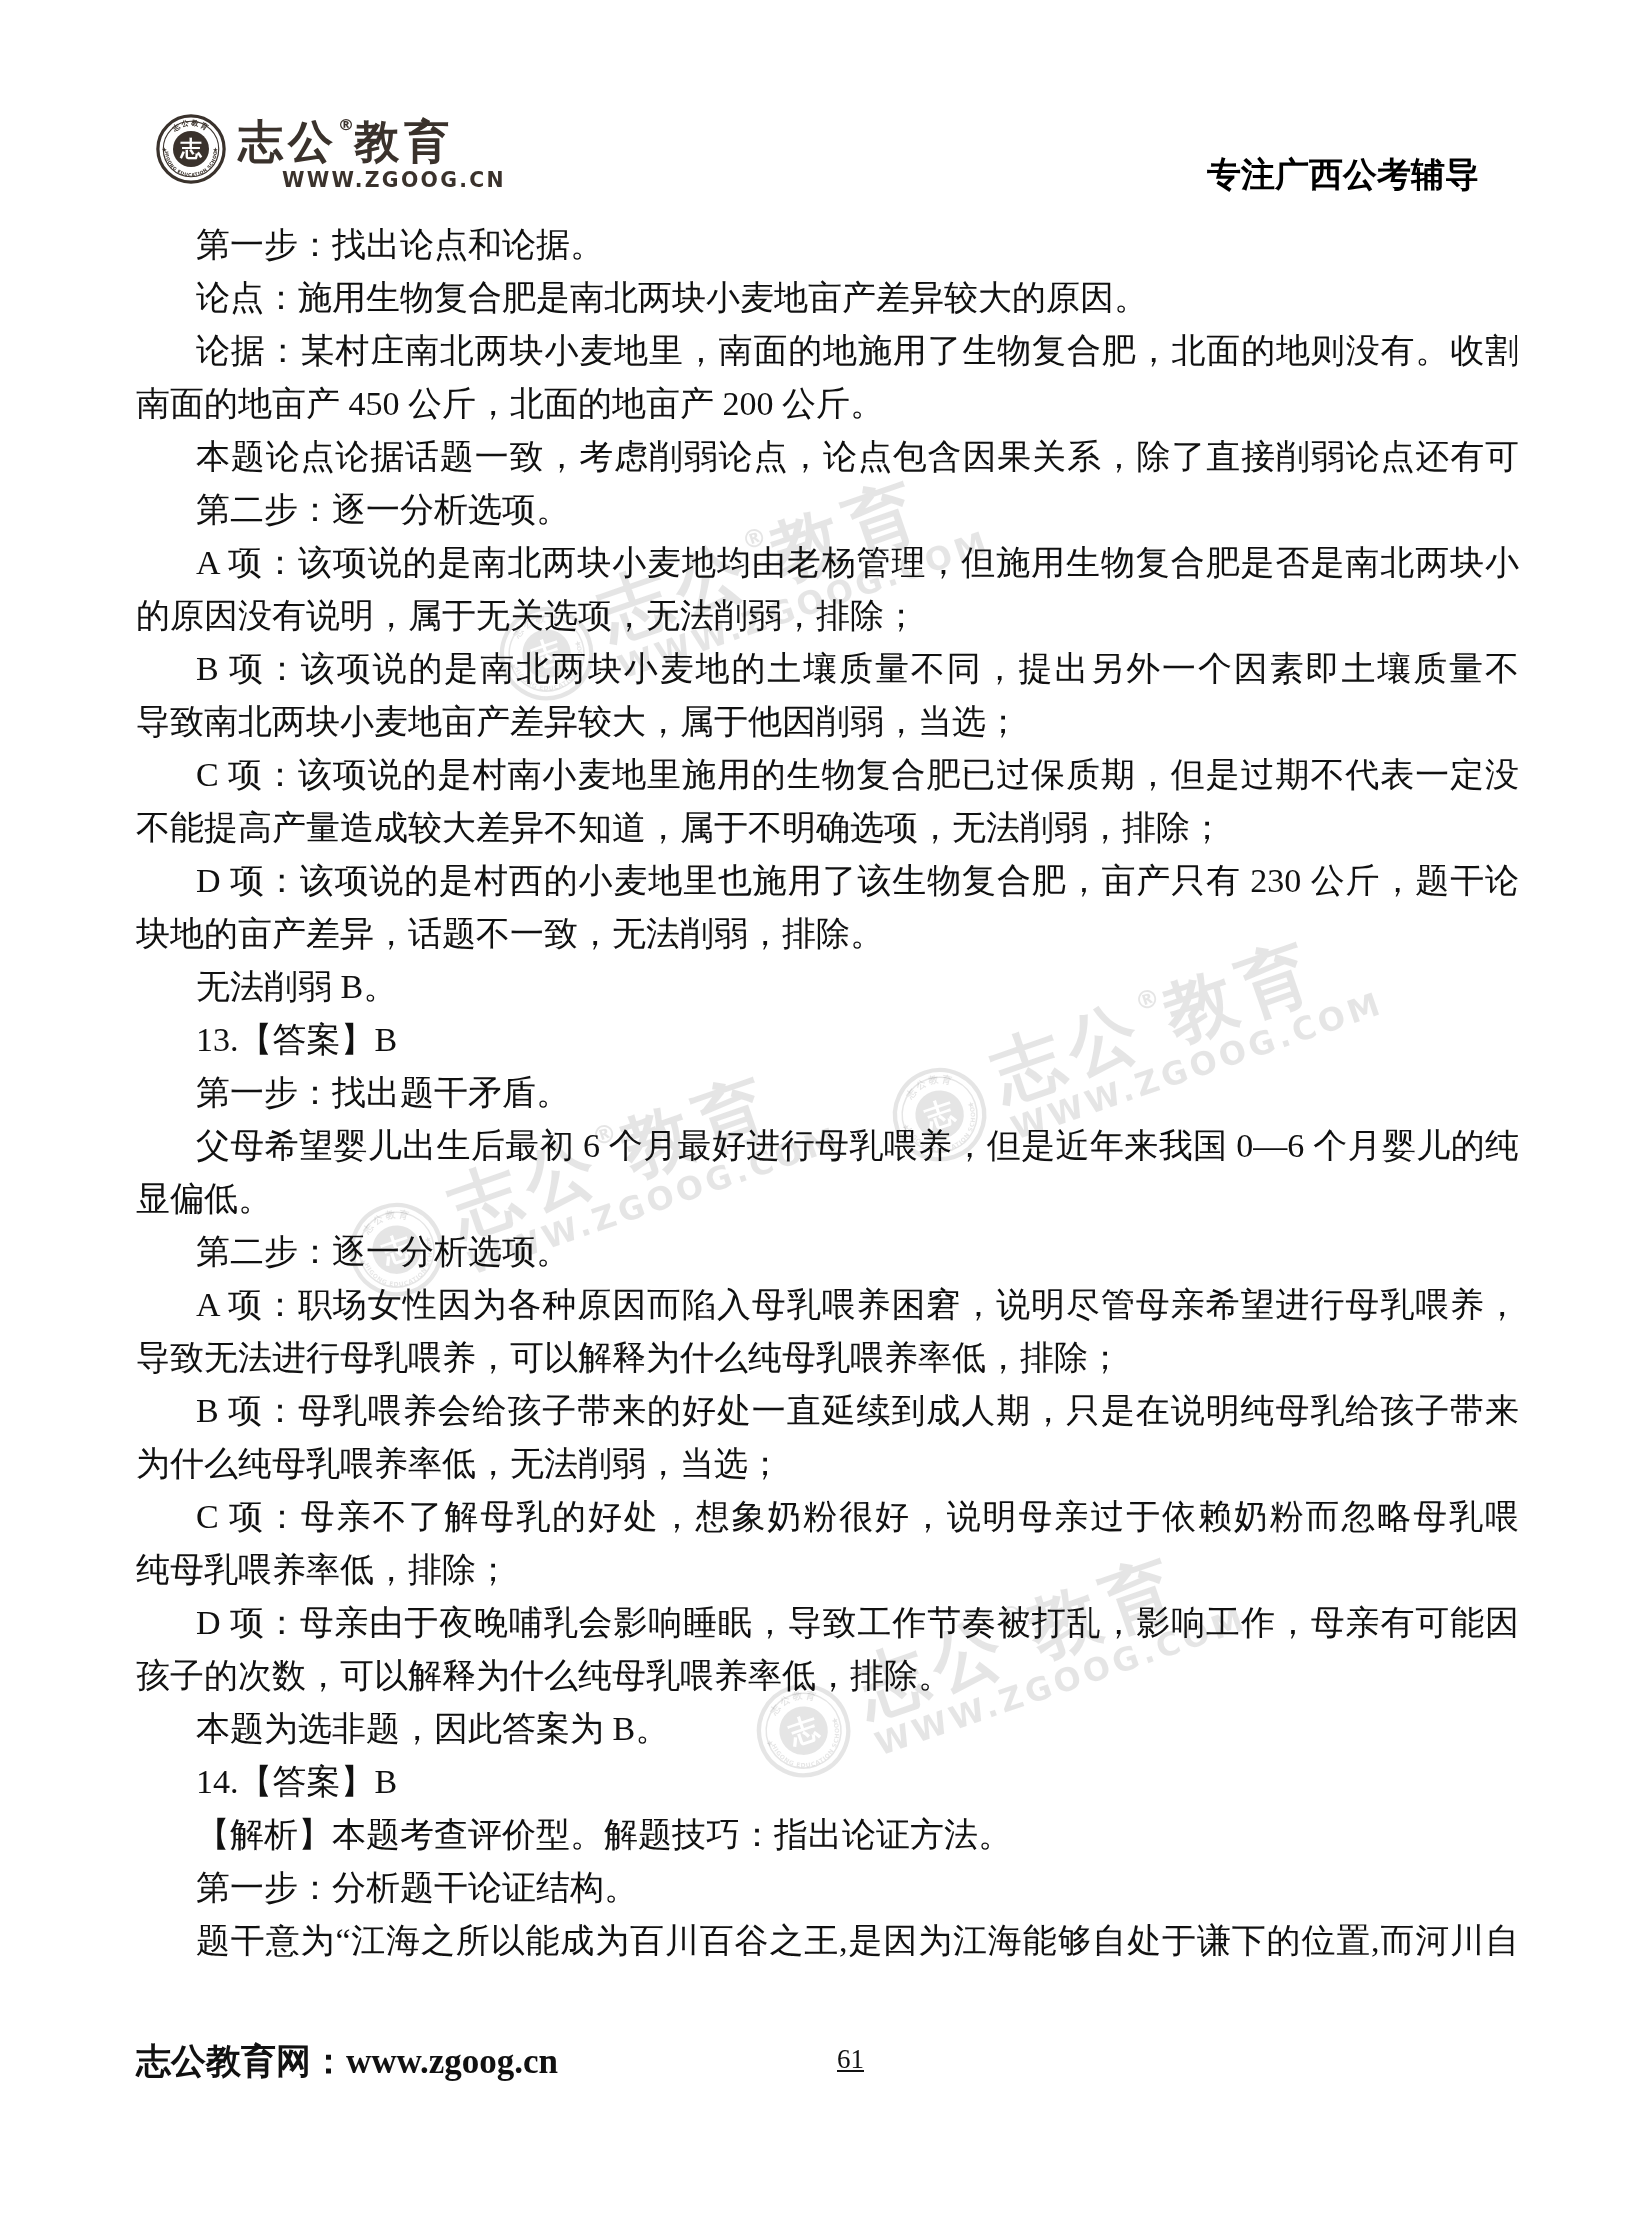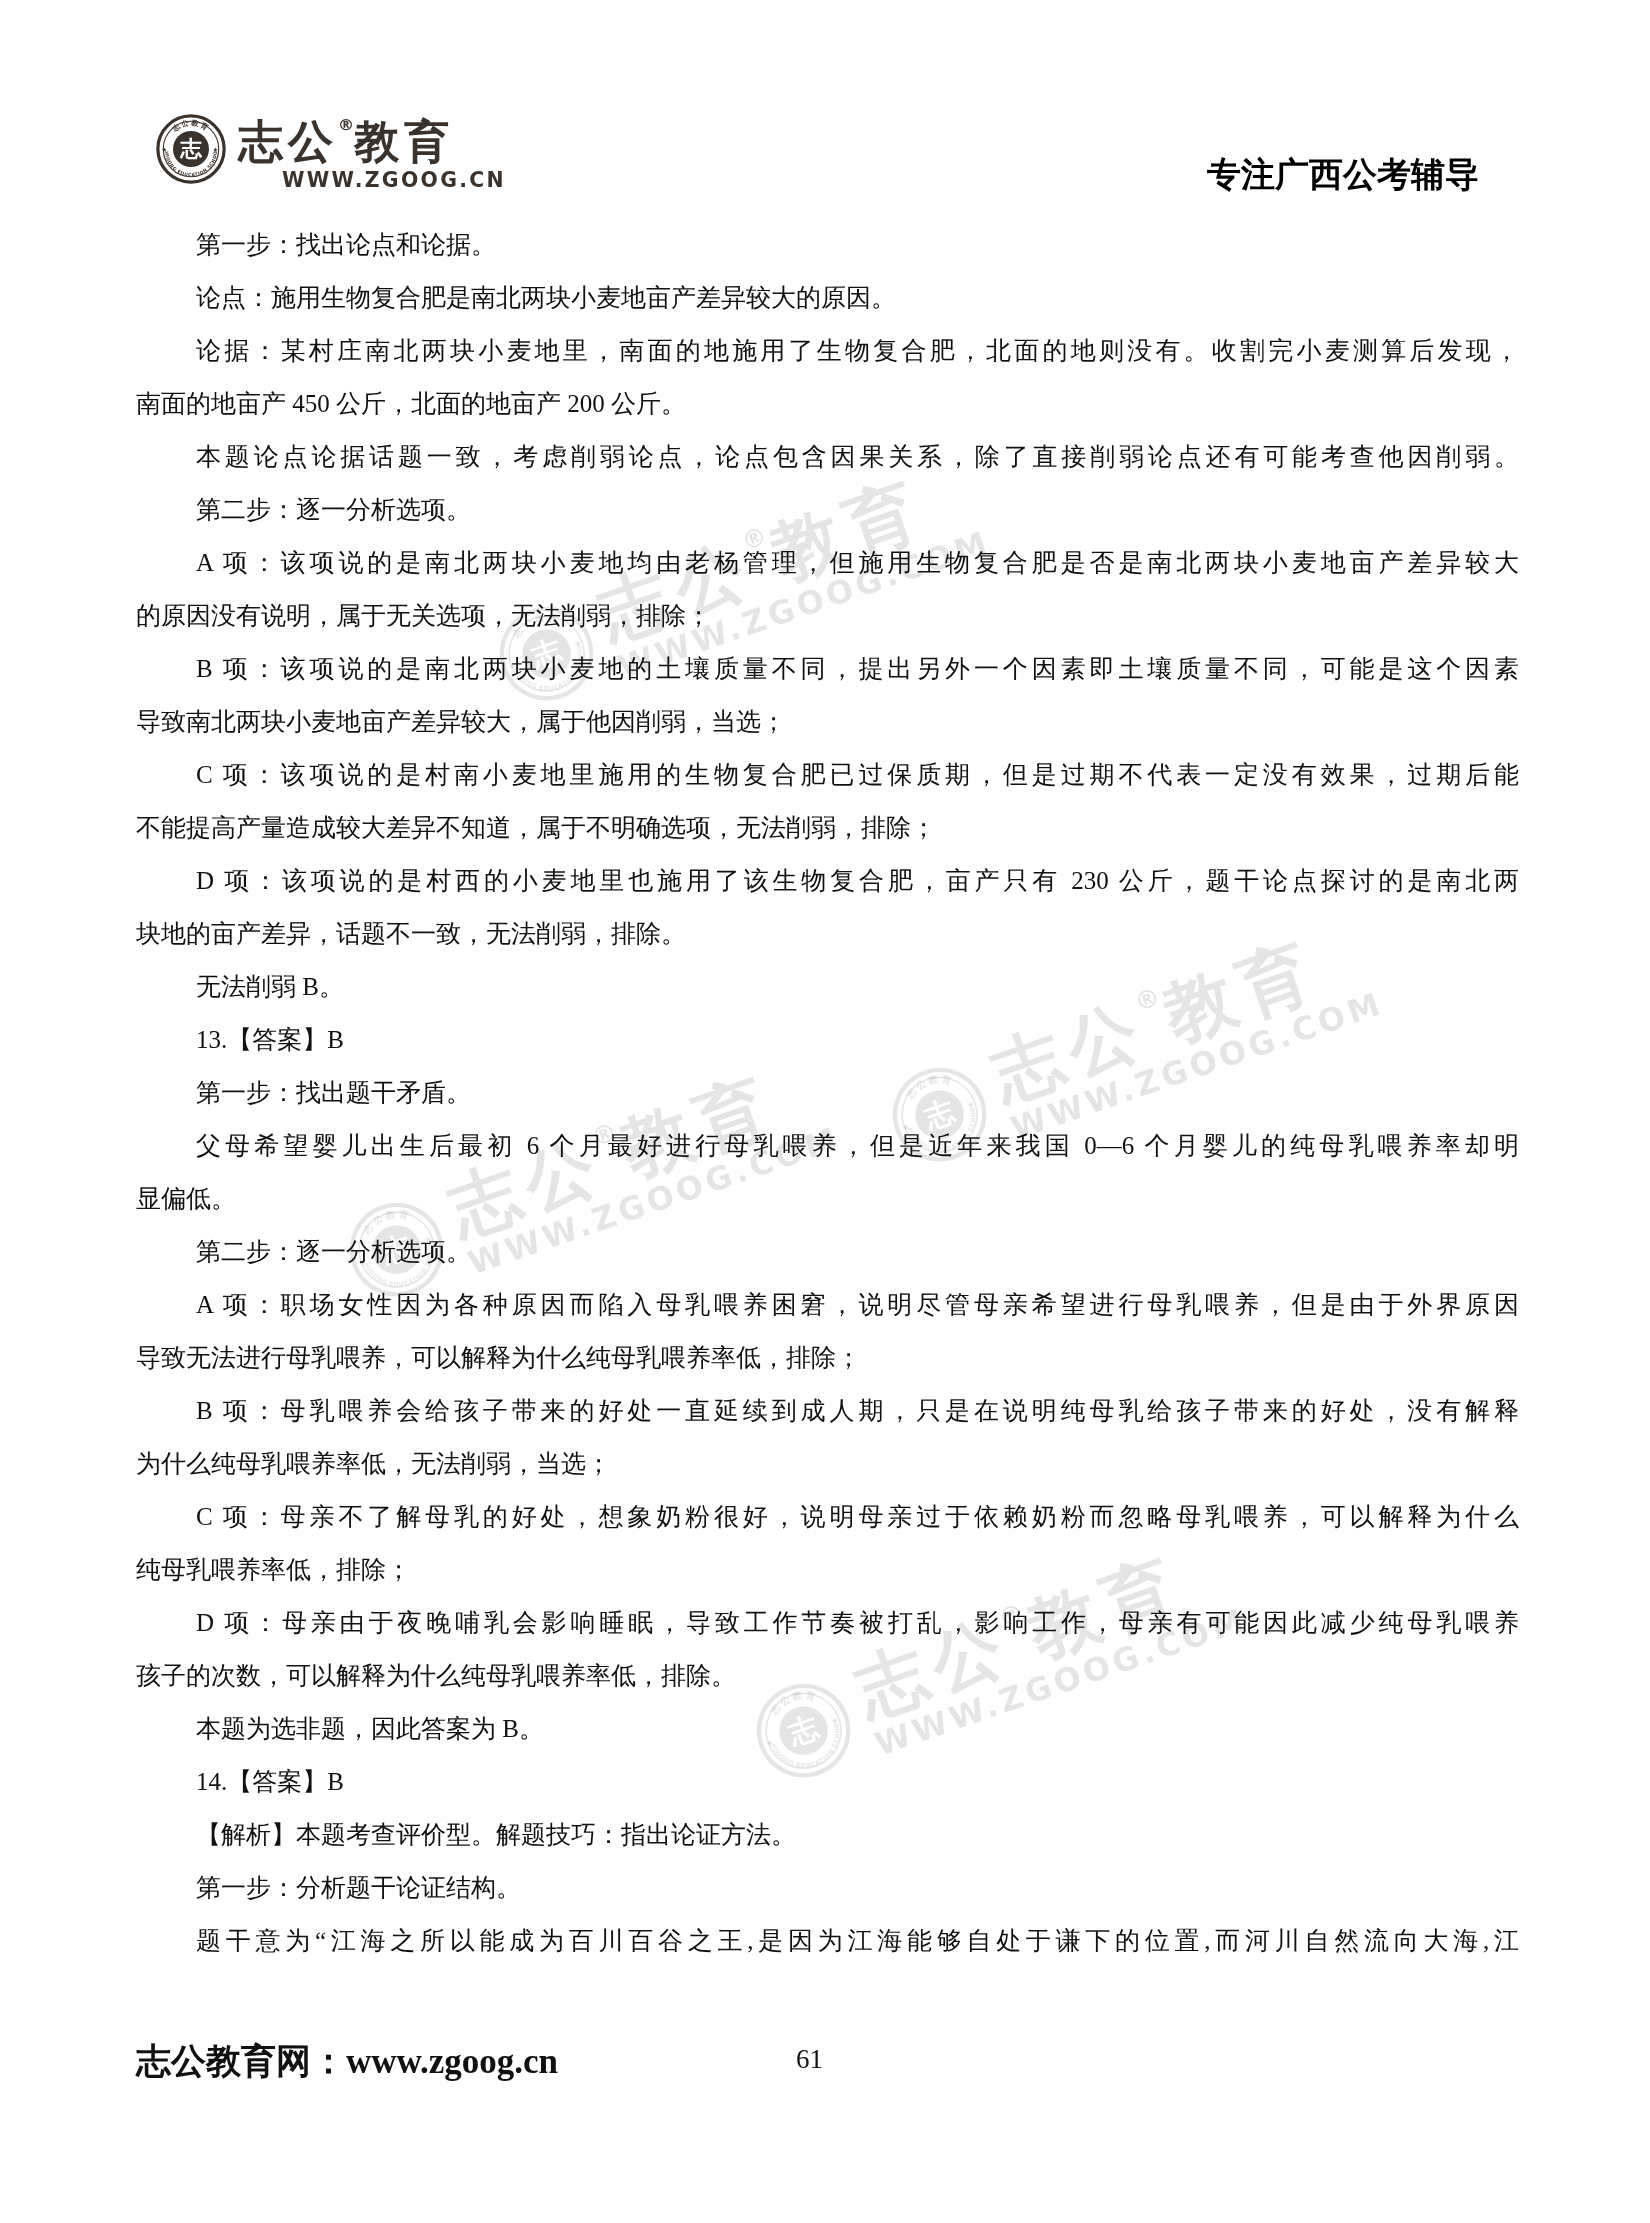--- a/index.html
+++ b/index.html
@@ -30,27 +30,27 @@
   .wm-text{font-family:"DejaVu Sans","Liberation Sans",sans-serif;white-space:nowrap;}
   .wm-brand{font-size:70px;font-weight:800;letter-spacing:8.7px;line-height:1;}
   .wm-brand sup{font-size:25px;vertical-align:39px;letter-spacing:0;}
   .wm-site{margin-top:3.9px;font-size:32px;font-weight:700;letter-spacing:3.9px;line-height:1;}
   .wm1{left:487px;top:534px;}
   .wm2{left:880px;top:995px;}
   .wm3{left:337px;top:1130px;}
   .wm4{left:744px;top:1611px;}
   
   #body-lines{position:absolute;left:136px;top:218px;width:1383px;}
-  .line{font-size:25px;height:53px;line-height:53px;white-space:nowrap;overflow:hidden;}
+  .line{font-size:34px;height:53px;line-height:53px;white-space:nowrap;overflow:hidden;}
   .line.indent{text-indent:60px;}
   .line.full{white-space:normal;text-align:justify;text-align-last:justify;}
   
   .footer-site{position:absolute;left:136px;top:2041px;font-size:35px;font-weight:700;line-height:1.2;text-align:right;}
-  .page-number{position:absolute;left:796px;top:2043px;width:68px;text-align:left;
-    font-size:27px;line-height:1.2;}
+  .page-number{position:absolute;left:796px;top:2043px;width:68px;text-align:right;
+    font-size:27px;line-height:1.2;text-decoration:underline;}
 </style>
 </head>
 <body>
 
 <div class="page">
 
   <div class="logo">
     <span class="seal seal-dark"><svg viewBox="0 0 100 100" width="100%" height="100%" xmlns="http://www.w3.org/2000/svg">
           <defs>
             <path id="sealTop0" d="M 17,50 A 33,33 0 0 1 83,50" fill="none"></path>

